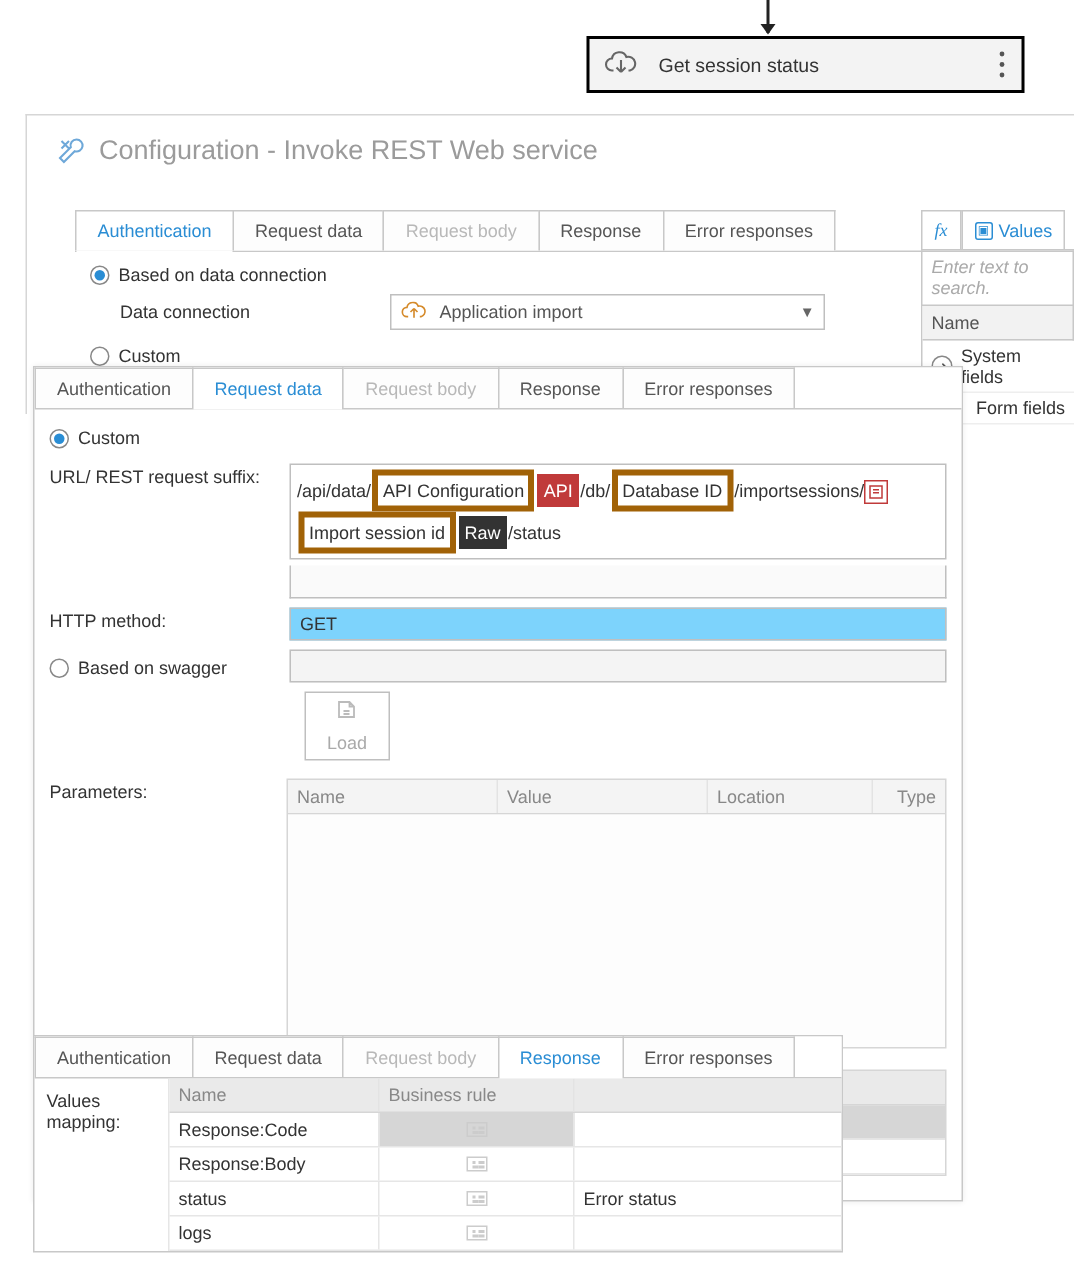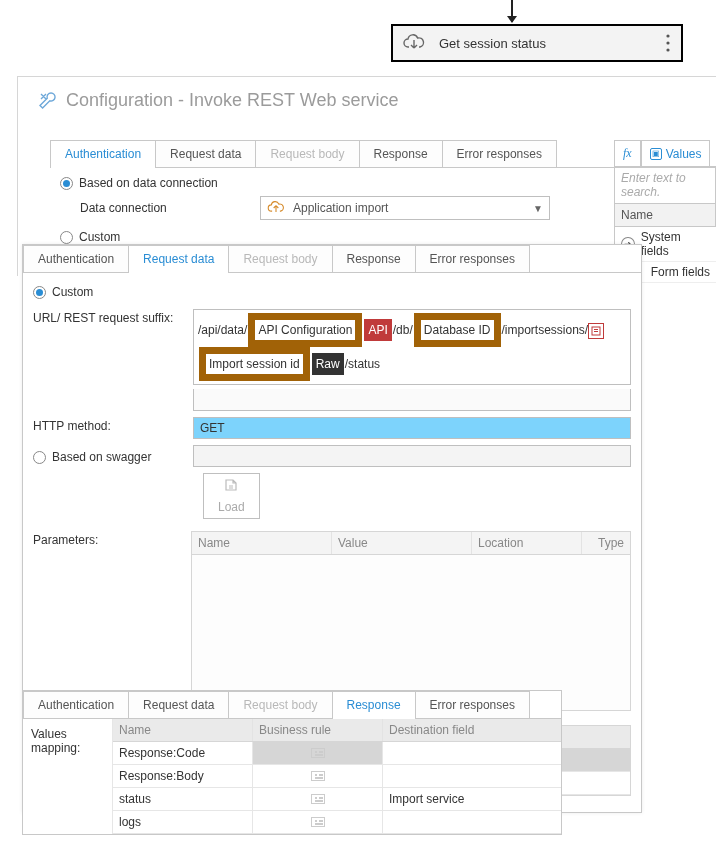--- a/index.html
+++ b/index.html
@@ -53,21 +53,21 @@
 
 
 .panel2 { position: absolute; left: 22px; top: 244px; width: 620px; border: 1px solid #c8c8c8; background: #fff; box-shadow: 0 0 4px rgba(0,0,0,0.08); }
 .panel2-body { padding: 8px 10px 10px 10px; }
 .custom-row { display: flex; align-items: center; gap: 6px; margin: 4px 0 10px 0; }
 .field-row { display: flex; align-items: flex-start; margin-bottom: 6px; }
 .field-label { width: 160px; padding-top: 2px; color: #333; }
 .field-value { flex: 1; }
 .url-box { border: 1px solid #bfbfbf; padding: 3px 4px; line-height: 20px; background:#fff; }
 .url-box .txt { color: #333; }
-.tag { display: inline-block; border: 7px solid #a16207; padding: 0 3px; margin: 0 1px; background: #fff; color: #333; }
+.tag { display: inline-block; border: 4px solid #a16207; padding: 0 3px; margin: 0 1px; background: #fff; color: #333; }
 .tag.red { background: #c03a3a; color: #fff; border: 1px solid #c03a3a; }
 .tag.dark { background: #333; color: #fff; border: 1px solid #333; }
 .icon-pill { display:inline-flex; width:16px; height:16px; border:1px solid #c03a3a; align-items:center; justify-content:center; vertical-align:middle; }
 .dropdown-box { min-height: 22px; display:flex; align-items:center; padding:0 2px; }
 .input-box { border: 1px solid #bfbfbf; height: 22px; display:flex; align-items:center; padding:0 6px; background:#7dd3fc; }
 .http-input { color: #333; }
 .swagger-input { background: #f4f4f4; color: #888; }
 .load-row { margin: 6px 0 0 170px; }
 .load-btn { border: 1px solid #bfbfbf; padding: 4px 14px; background: #fff; display: inline-flex; align-items: center; gap: 8px; color: #aaa; flex-direction: column; }
 .load-btn .icon { color: #aaa; }
@@ -302,42 +302,41 @@
     <div class="tab disabled">Request body</div>
     <div class="tab active">Response</div>
     <div class="tab">Error responses</div>
   </div>
   <div class="panel3-body">
     <div class="vm-label">Values mapping:</div>
     <div class="vm-grid">
       <div class="grid-head">
         <div class="col">Name</div>
         <div class="col">Business rule</div>
-        <div class="col">Destination field</div>
       </div>
       <div class="row first">
         <div class="cell">Response:Code</div>
         <div class="cell">
             <span class="biz-icon"></span>
           </div>
         <div class="cell"></div>
       </div>
       <div class="row">
         <div class="cell">Response:Body</div>
         <div class="cell">
             <span class="biz-icon"></span>
           </div>
         <div class="cell"></div>
       </div>
       <div class="row">
         <div class="cell">status</div>
         <div class="cell">
             <span class="biz-icon"></span>
           </div>
-        <div class="cell">Import service</div>
+        <div class="cell">Error status</div>
       </div>
       <div class="row">
         <div class="cell">logs</div>
         <div class="cell">
             <span class="biz-icon"></span>
           </div>
         <div class="cell"></div>
       </div>
     </div>
   </div>

